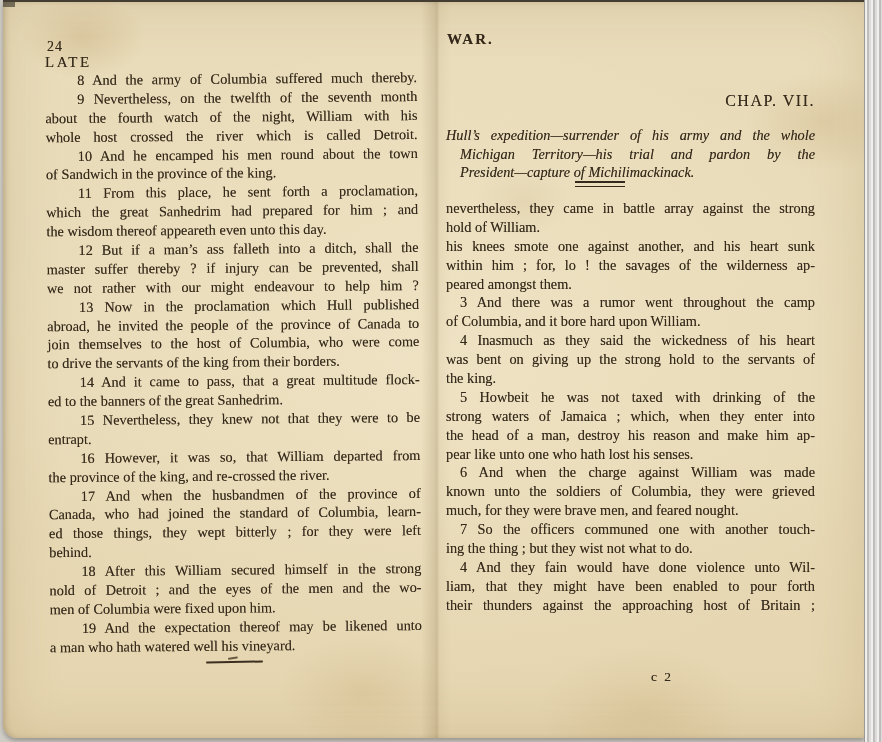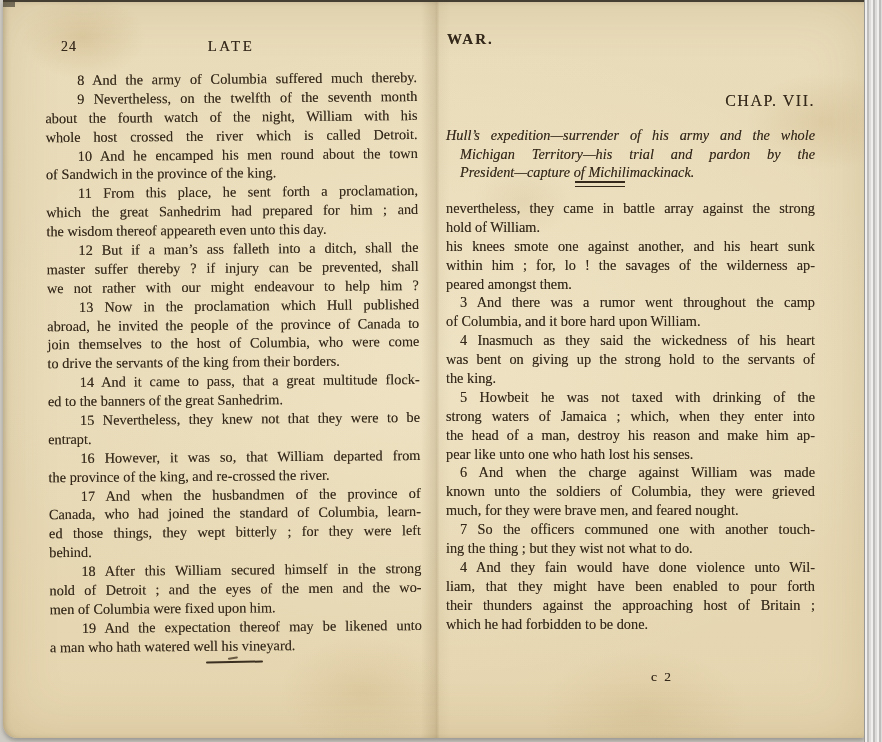--- a/index.html
+++ b/index.html
@@ -30,21 +30,21 @@
     position:absolute;right:0;top:0;width:17px;height:742px;
     background:repeating-linear-gradient(90deg,#f0efed 0 2px,#bebdbb 2px 4px,#dddcda 4px 6px);
     border-left:1px solid #9a9994;
   }
   .corner-mark{position:absolute;left:0;top:0;width:12px;height:5px;background:#4a4437;opacity:.7;}
 
   .ink{color:#34291b;text-shadow:0 0 .5px rgba(60,45,25,.55);}
 
   
   .running-head{position:absolute;font-size:15px;letter-spacing:2.5px;}
-  .folio{position:absolute;font-size:14px;letter-spacing:1px;margin-left:14px;}
+  .folio{position:absolute;font-size:14px;letter-spacing:1px;}
 
   
   .lines{position:absolute;font-size:14.3px;}
   .tline{line-height:18.9px;height:18.9px;text-align:left;}
   .tline.fill{text-align:justify;text-align-last:justify;}
   .tline.ind{text-indent:32px;}
   .rp .tline.ind{text-indent:14px;}
   .tline.ind2{text-indent:14px;}
   .tline.it{font-style:italic;}
   .summary .tline{line-height:18.7px;height:18.7px;}
@@ -64,21 +64,21 @@
   .signature{position:absolute;left:648px;top:667px;font-size:13.5px;letter-spacing:2px;}
 </style>
 </head>
 <body>
 
 <div class="paper">
   <div class="corner-mark"></div>
 
   <div>
     <div class="folio ink" style="left:44px;top:37px;">24</div>
-    <div class="running-head ink" style="left:42px;top:36px;width:372px;text-align:center;">LATE</div>
+    <div class="running-head ink" style="left:42px;top:52px;width:372px;text-align:left;">LATE</div>
     <div class="lines ink" style="left:42px;top:66px;width:372px;transform:rotate(-0.5deg);transform-origin:top right;">
         <div class="tline ind fill">8 And the army of Columbia suffered much thereby.</div>
         <div class="tline ind fill">9 Nevertheless, on the twelfth of the seventh month</div>
         <div class="tline fill">about the fourth watch of the night, William with his</div>
         <div class="tline fill">whole host crossed the river which is called Detroit.</div>
         <div class="tline ind fill">10 And he encamped his men round about the town</div>
         <div class="tline">of Sandwich in the province of  the king.</div>
         <div class="tline ind fill">11 From this place, he sent forth a proclamation,</div>
         <div class="tline fill">which the great  Sanhedrim had prepared for him ; and</div>
         <div class="tline">the wisdom thereof appeareth even unto this day.</div>
@@ -134,21 +134,20 @@
         <div class="tline fill">the head of a man, destroy his reason and make him ap-</div>
         <div class="tline">pear like unto one who hath lost his senses.</div>
         <div class="tline ind fill">6 And when the charge against William was made</div>
         <div class="tline fill">known unto the soldiers of Columbia, they were grieved</div>
         <div class="tline">much, for they were brave men, and feared nought.</div>
         <div class="tline ind fill">7 So the officers communed one with another touch-</div>
         <div class="tline">ing the thing ;  but they wist not what to do.</div>
         <div class="tline ind fill">4 And they fain would have done violence unto Wil-</div>
         <div class="tline fill">liam, that they might have been enabled to pour forth</div>
         <div class="tline fill">their thunders against the approaching host of Britain ;</div>
-        <div class="tline">which he had forbidden to be done.</div>
       </div>
     <div class="signature ink">c 2</div>
   </div>
 
   <div class="gutter"></div>
 </div>
 
 <div class="page-edges"></div>
 
 </body></html>

